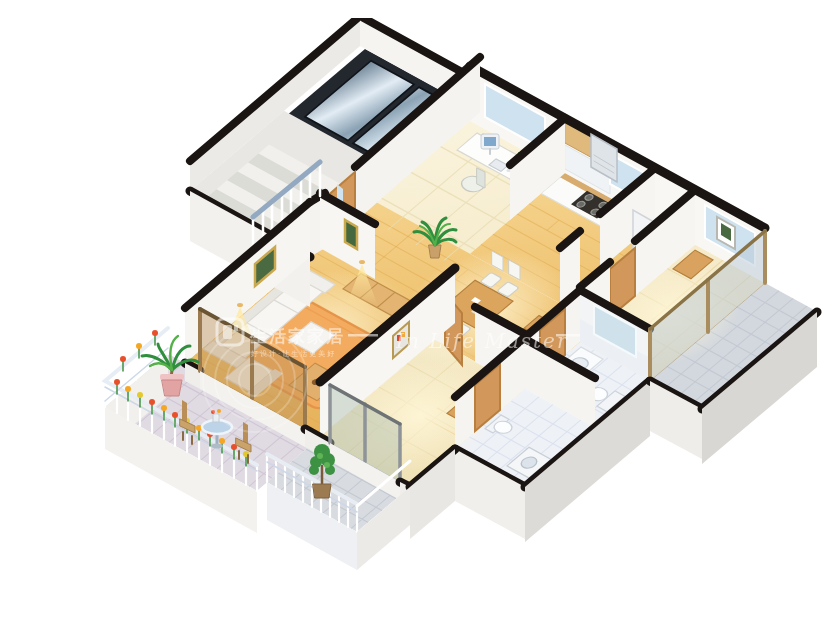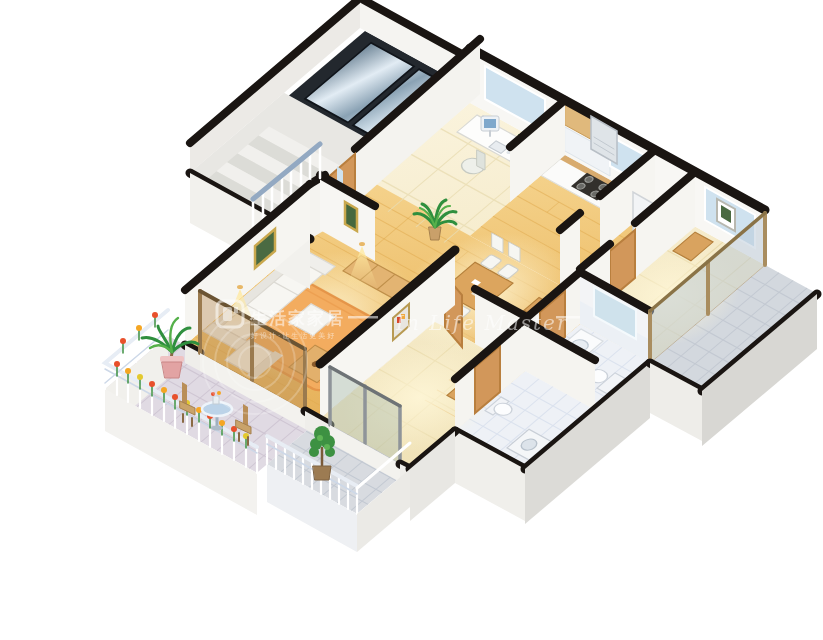--- a/index.html
+++ b/index.html
@@ -1,17 +1,17 @@
 <!DOCTYPE html>
 <html><head>
 <meta charset="utf-8">
 <style>
   html,body{margin:0;padding:0;background:#ffffff;}
   .stage{position:relative;width:823px;height:592px;background:#ffffff;overflow:hidden;
-         font-family:"Liberation Sans", sans-serif;}
+         font-family:"Liberation Sans", sans-serif;margin-top:18px;}
   svg{display:block;}
   text{user-select:none;}
   .brand{font-family:"DejaVu Sans", sans-serif;font-weight:bold;}
   .tagline{font-family:"DejaVu Sans", sans-serif;}
   .script{font-family:"DejaVu Serif", serif;font-style:italic;}
 </style>
 </head>
 <body>
 
 <div class="stage">

